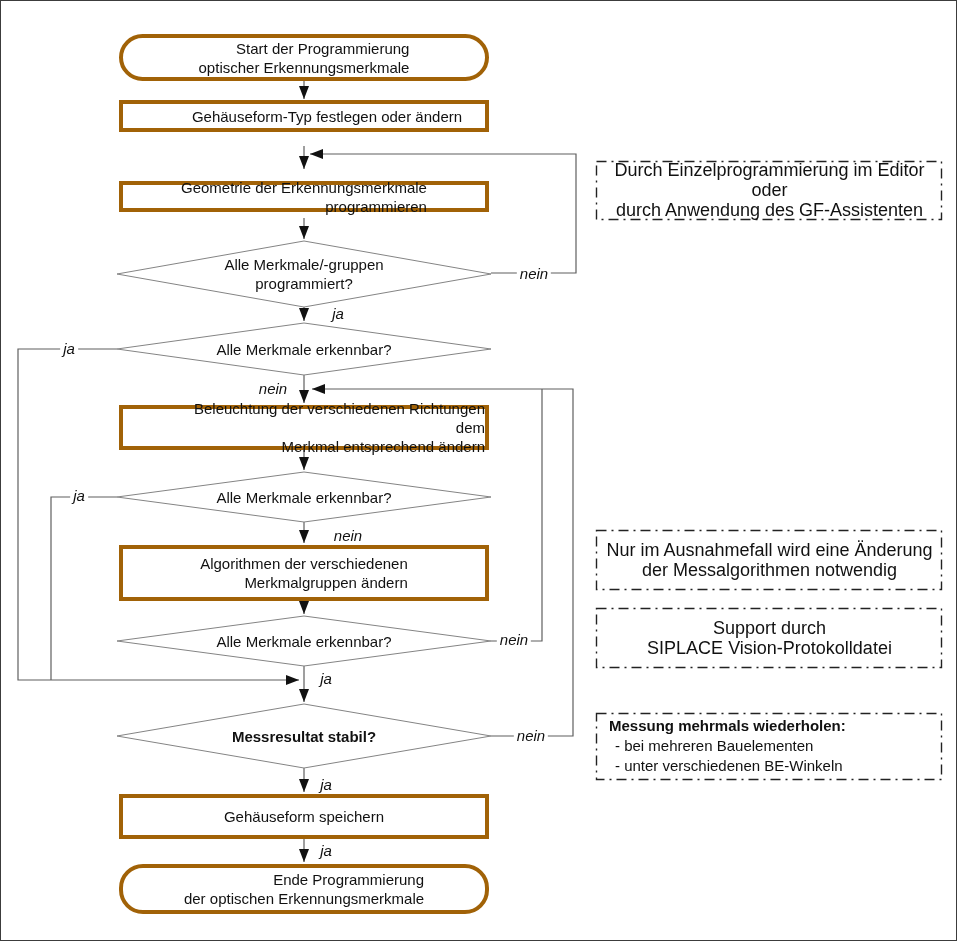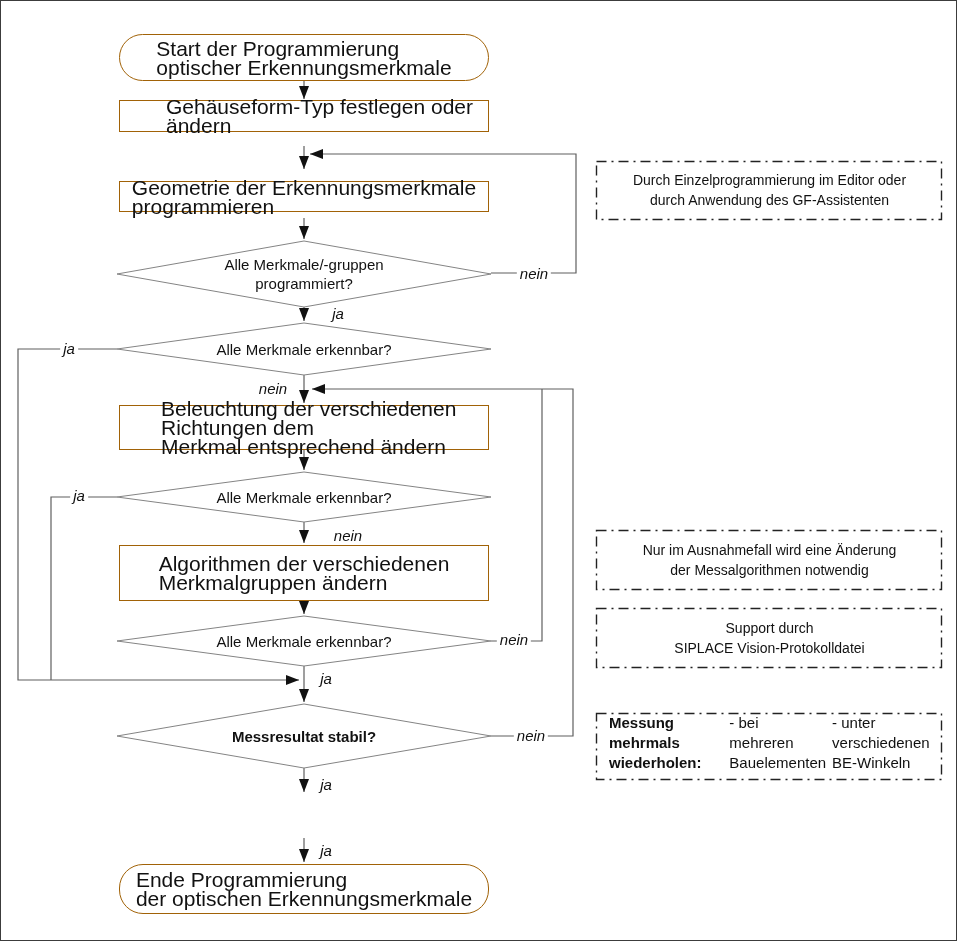--- a/index.html
+++ b/index.html
@@ -4,38 +4,38 @@
 <style>
   html,body{margin:0;padding:0;background:#fff;}
   .stage{
     position:relative;width:957px;height:941px;background:#fff;
     font-family:"Liberation Sans",sans-serif;color:#111;
     border:1px solid #3c3c3c;box-sizing:border-box;overflow:hidden;
   }
   .layer{position:absolute;left:0;top:0;}
   .node{
     position:absolute;display:flex;align-items:center;justify-content:center;
-    text-align:left;white-space:pre-line;font-size:21px;line-height:19px;
-    border:1px solid #a16207;background:#fff;box-sizing:border-box;
+    text-align:right;white-space:pre-line;font-size:15px;line-height:19px;
+    border:4px solid #a16207;background:#fff;box-sizing:border-box;
   }
   .terminator{border-radius:24px;}
   .dtext{
     position:absolute;display:flex;align-items:center;justify-content:center;
     text-align:center;white-space:pre-line;font-size:15px;line-height:19px;
   }
   .edge-label{
     position:absolute;transform:translate(-50%,-50%);background:#fff;
     padding:0 3px;font-size:15px;line-height:17px;font-style:italic;
   }
   .ann-text{
     position:absolute;display:flex;align-items:center;justify-content:center;
-    text-align:center;white-space:pre-line;font-size:14px;line-height:20px;
+    text-align:center;white-space:pre-line;font-size:18px;line-height:20px;
   }
   .ann-list{
-    position:absolute;display:flex;justify-content:center;
+    position:absolute;display:flex;flex-direction:column;justify-content:center;
     font-size:15px;line-height:20px;padding-left:12px;box-sizing:border-box;
   }
   .ann-list .item{padding-left:6px;}
   .bold{font-weight:bold;}
 </style>
 </head>
 <body>
 
 <div class="stage">
 
@@ -85,20 +85,21 @@
 
   <div class="node terminator" style="left:118px;top:33px;width:370px;height:47px;">Start der Programmierung
 optischer Erkennungsmerkmale</div>
   <div class="node" style="left:118px;top:99px;width:370px;height:32px;padding-left:46px;">Gehäuseform-Typ festlegen oder ändern</div>
   <div class="node" style="left:118px;top:180px;width:370px;height:31px;">Geometrie der Erkennungsmerkmale
 programmieren</div>
   <div class="node" style="left:118px;top:404px;width:370px;height:45px;padding-left:41px;">Beleuchtung der verschiedenen Richtungen dem
 Merkmal entsprechend ändern</div>
   <div class="node" style="left:118px;top:544px;width:370px;height:56px;">Algorithmen der verschiedenen
 Merkmalgruppen ändern</div>
+  <div class="node" style="left:118px;top:793px;width:370px;height:45px;">Gehäuseform speichern</div>
   <div class="node terminator" style="left:118px;top:863px;width:370px;height:50px;">Ende Programmierung
 der optischen Erkennungsmerkmale</div>
 
   <div class="dtext" style="left:118px;top:253px;width:370px;height:40px;">Alle Merkmale/-gruppen
 programmiert?</div>
   <div class="dtext" style="left:118px;top:328px;width:370px;height:40px;">Alle Merkmale erkennbar?</div>
   <div class="dtext" style="left:118px;top:476px;width:370px;height:40px;">Alle Merkmale erkennbar?</div>
   <div class="dtext" style="left:118px;top:620px;width:370px;height:40px;">Alle Merkmale erkennbar?</div>
   <div class="dtext bold" style="left:118px;top:715px;width:370px;height:40px;">Messresultat stabil?</div>
 

